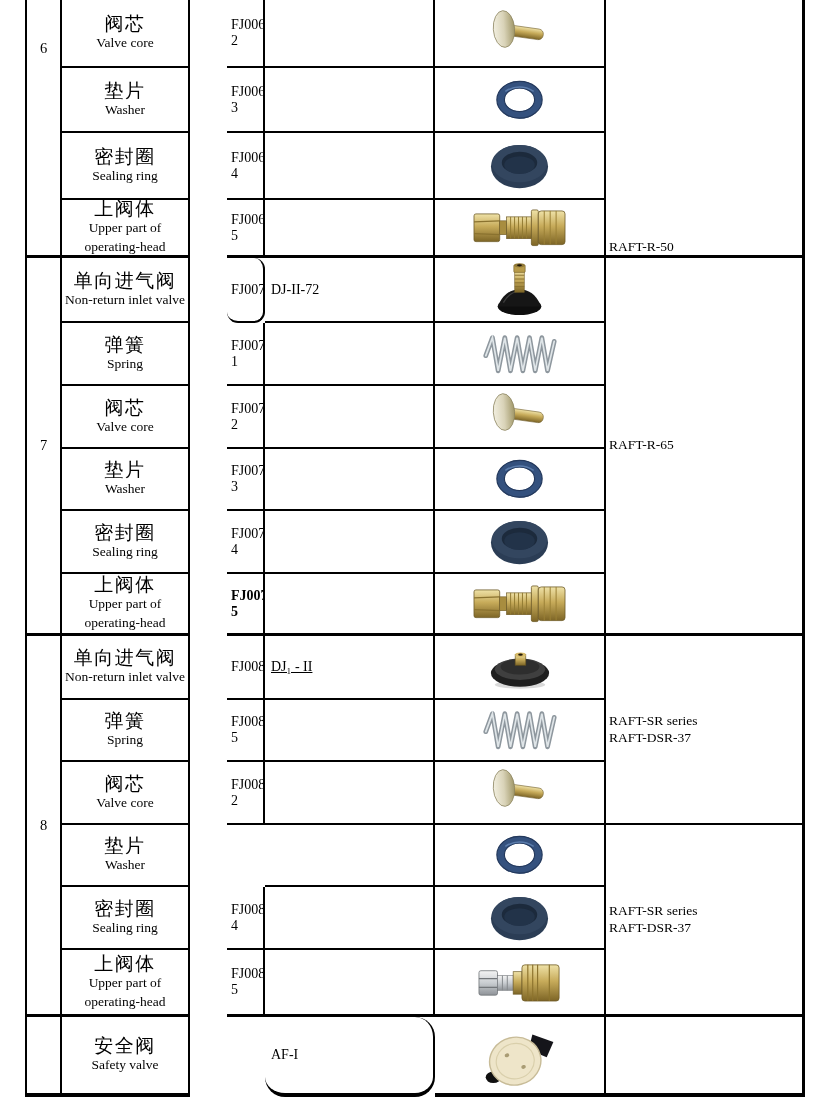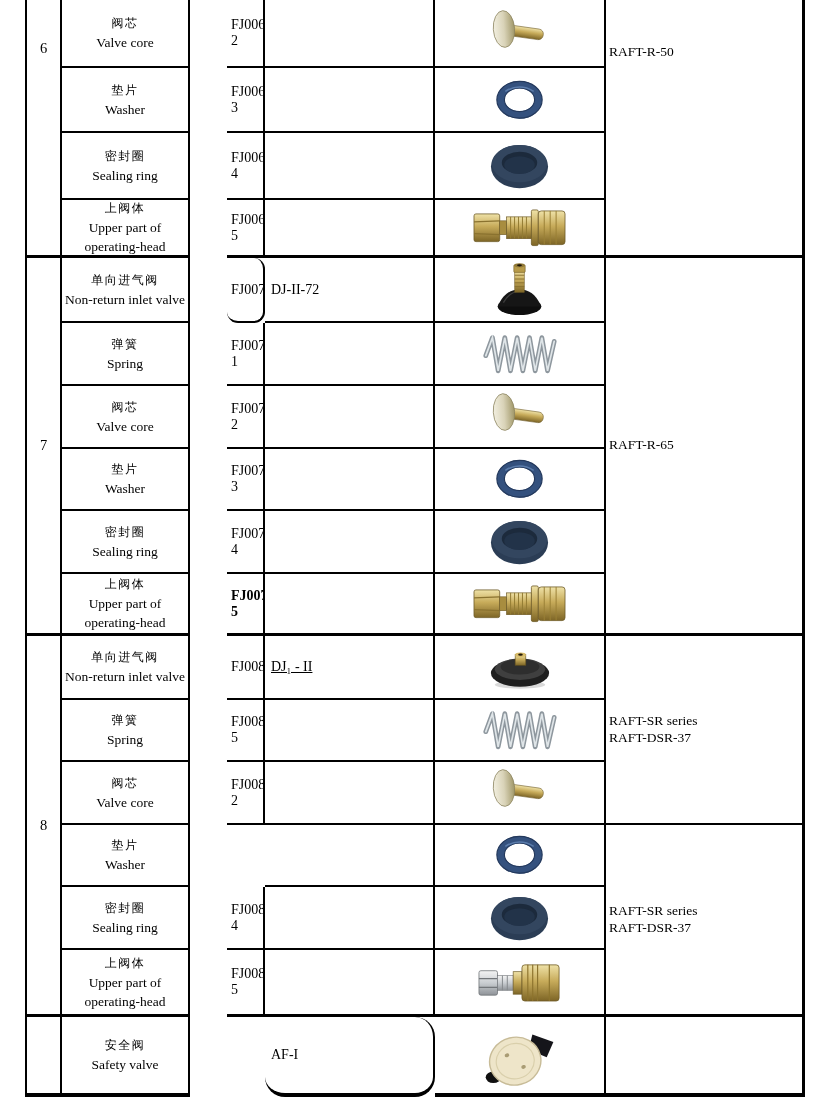--- a/index.html
+++ b/index.html
@@ -6,26 +6,26 @@
   .page{position:relative;width:830px;height:1106px;background:#ffffff;overflow:hidden;
         font-family:"Liberation Serif","DejaVu Serif",serif;color:#000;}
   .grid{position:absolute;left:25px;top:0;display:grid;border-left:2px solid #000;}
   .cell{box-sizing:border-box;border-right:2px solid #000;border-bottom:2px solid #000;
         display:flex;align-items:center;justify-content:center;overflow:hidden;background:#fff;}
   .b3{border-bottom-width:3px;}
   .b4{border-bottom-width:4px;}
   .c-num{font-size:14.5px;}
   .c-num.v-top{align-items:flex-start;padding-top:40px;}
   .c-name{flex-direction:column;text-align:center;font-size:13.5px;line-height:19px;padding:0 3px;}
-  .c-name .zh{font-size:12px;letter-spacing:1.5px;}
+  .c-name .zh{font-size:19px;letter-spacing:1.5px;}
   .c-code{justify-content:flex-start;padding-left:4px;font-size:14px;margin-left:37px;}
   .c-model{justify-content:flex-start;padding-left:6px;font-size:14px;}
   .c-series{border-right-width:3px;flex-direction:column;align-items:flex-start;
             justify-content:center;padding-left:3px;font-size:13.5px;line-height:16.5px;}
-  .c-series.v-top{justify-content:flex-start;padding-top:44px;}
+  .c-series.v-top{justify-content:flex-end;padding-top:44px;}
   .img{display:block;}
   .img svg{display:block;width:100%;height:auto;}
   .img-valve-core{width:62px}.img-o-ring{width:51px}.img-seal-ring{width:63px}
   .img-fitting-h{width:95px}.img-valve-stem-up{width:55px}.img-spring{width:76px}
   .img-valve-top{width:66px}.img-fitting-bolt{width:86px}.img-safety-valve{width:82px}
 </style>
 </head>
 <body>
 
 <div class="page">

